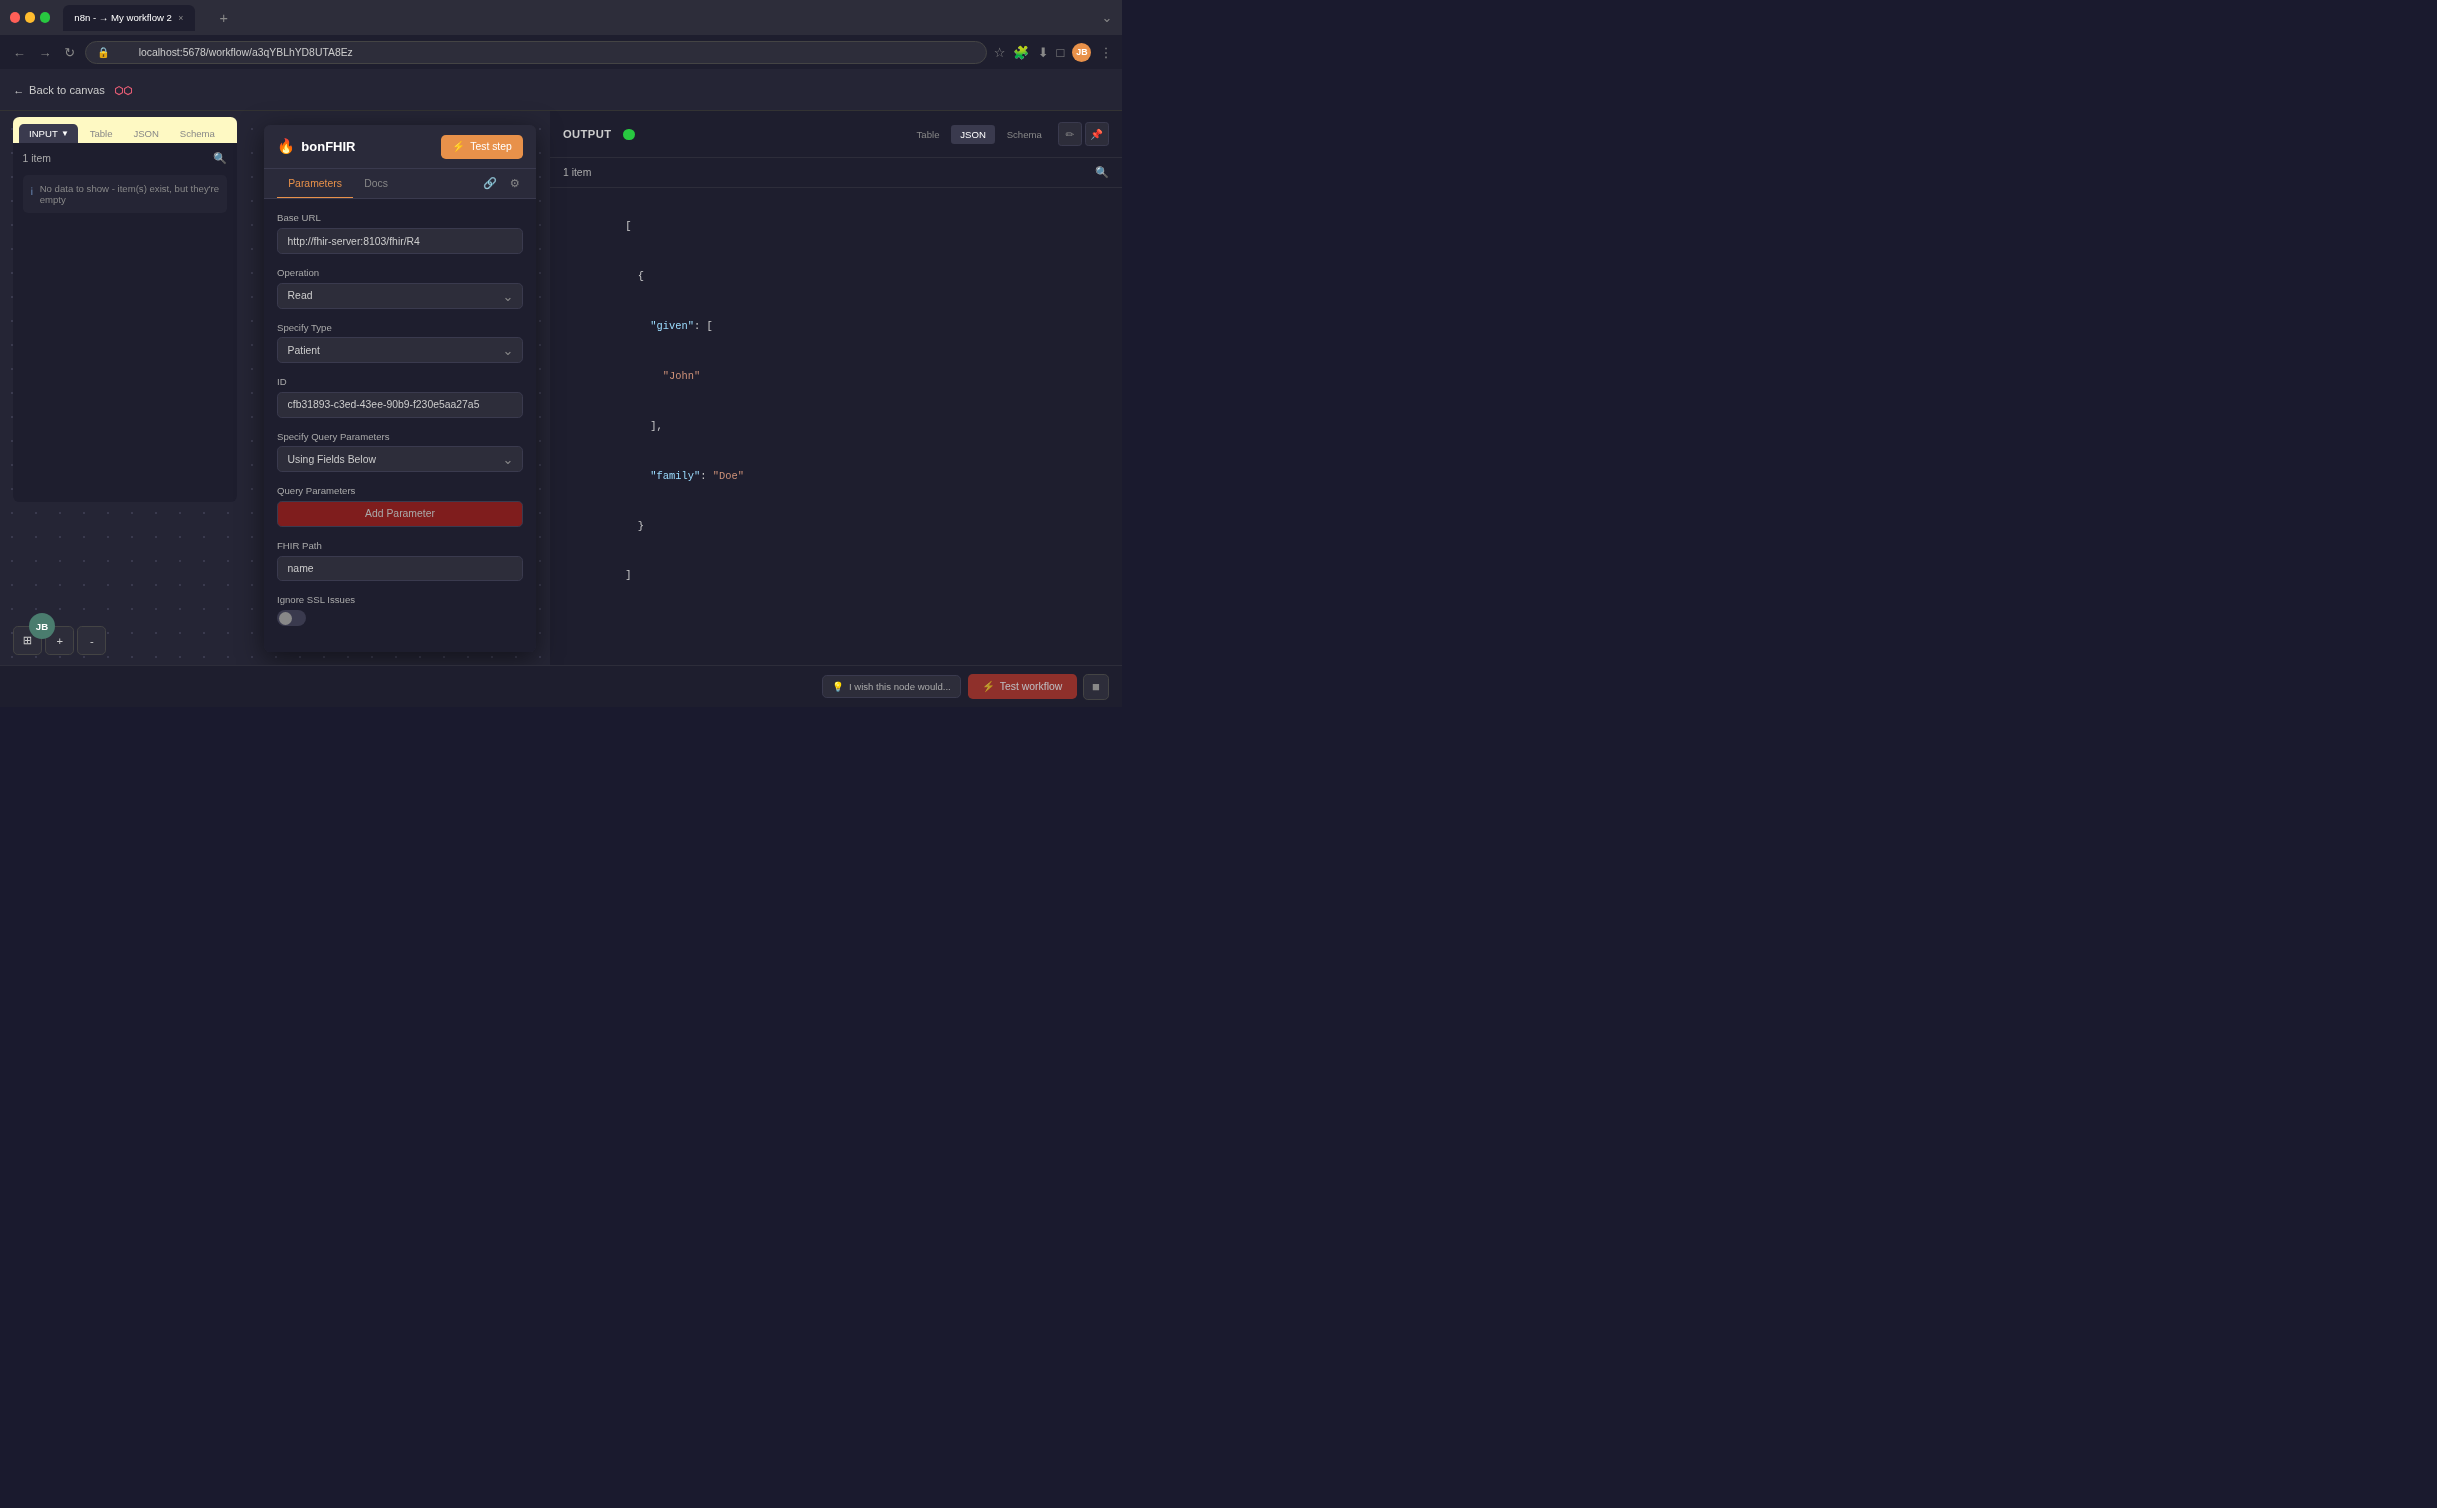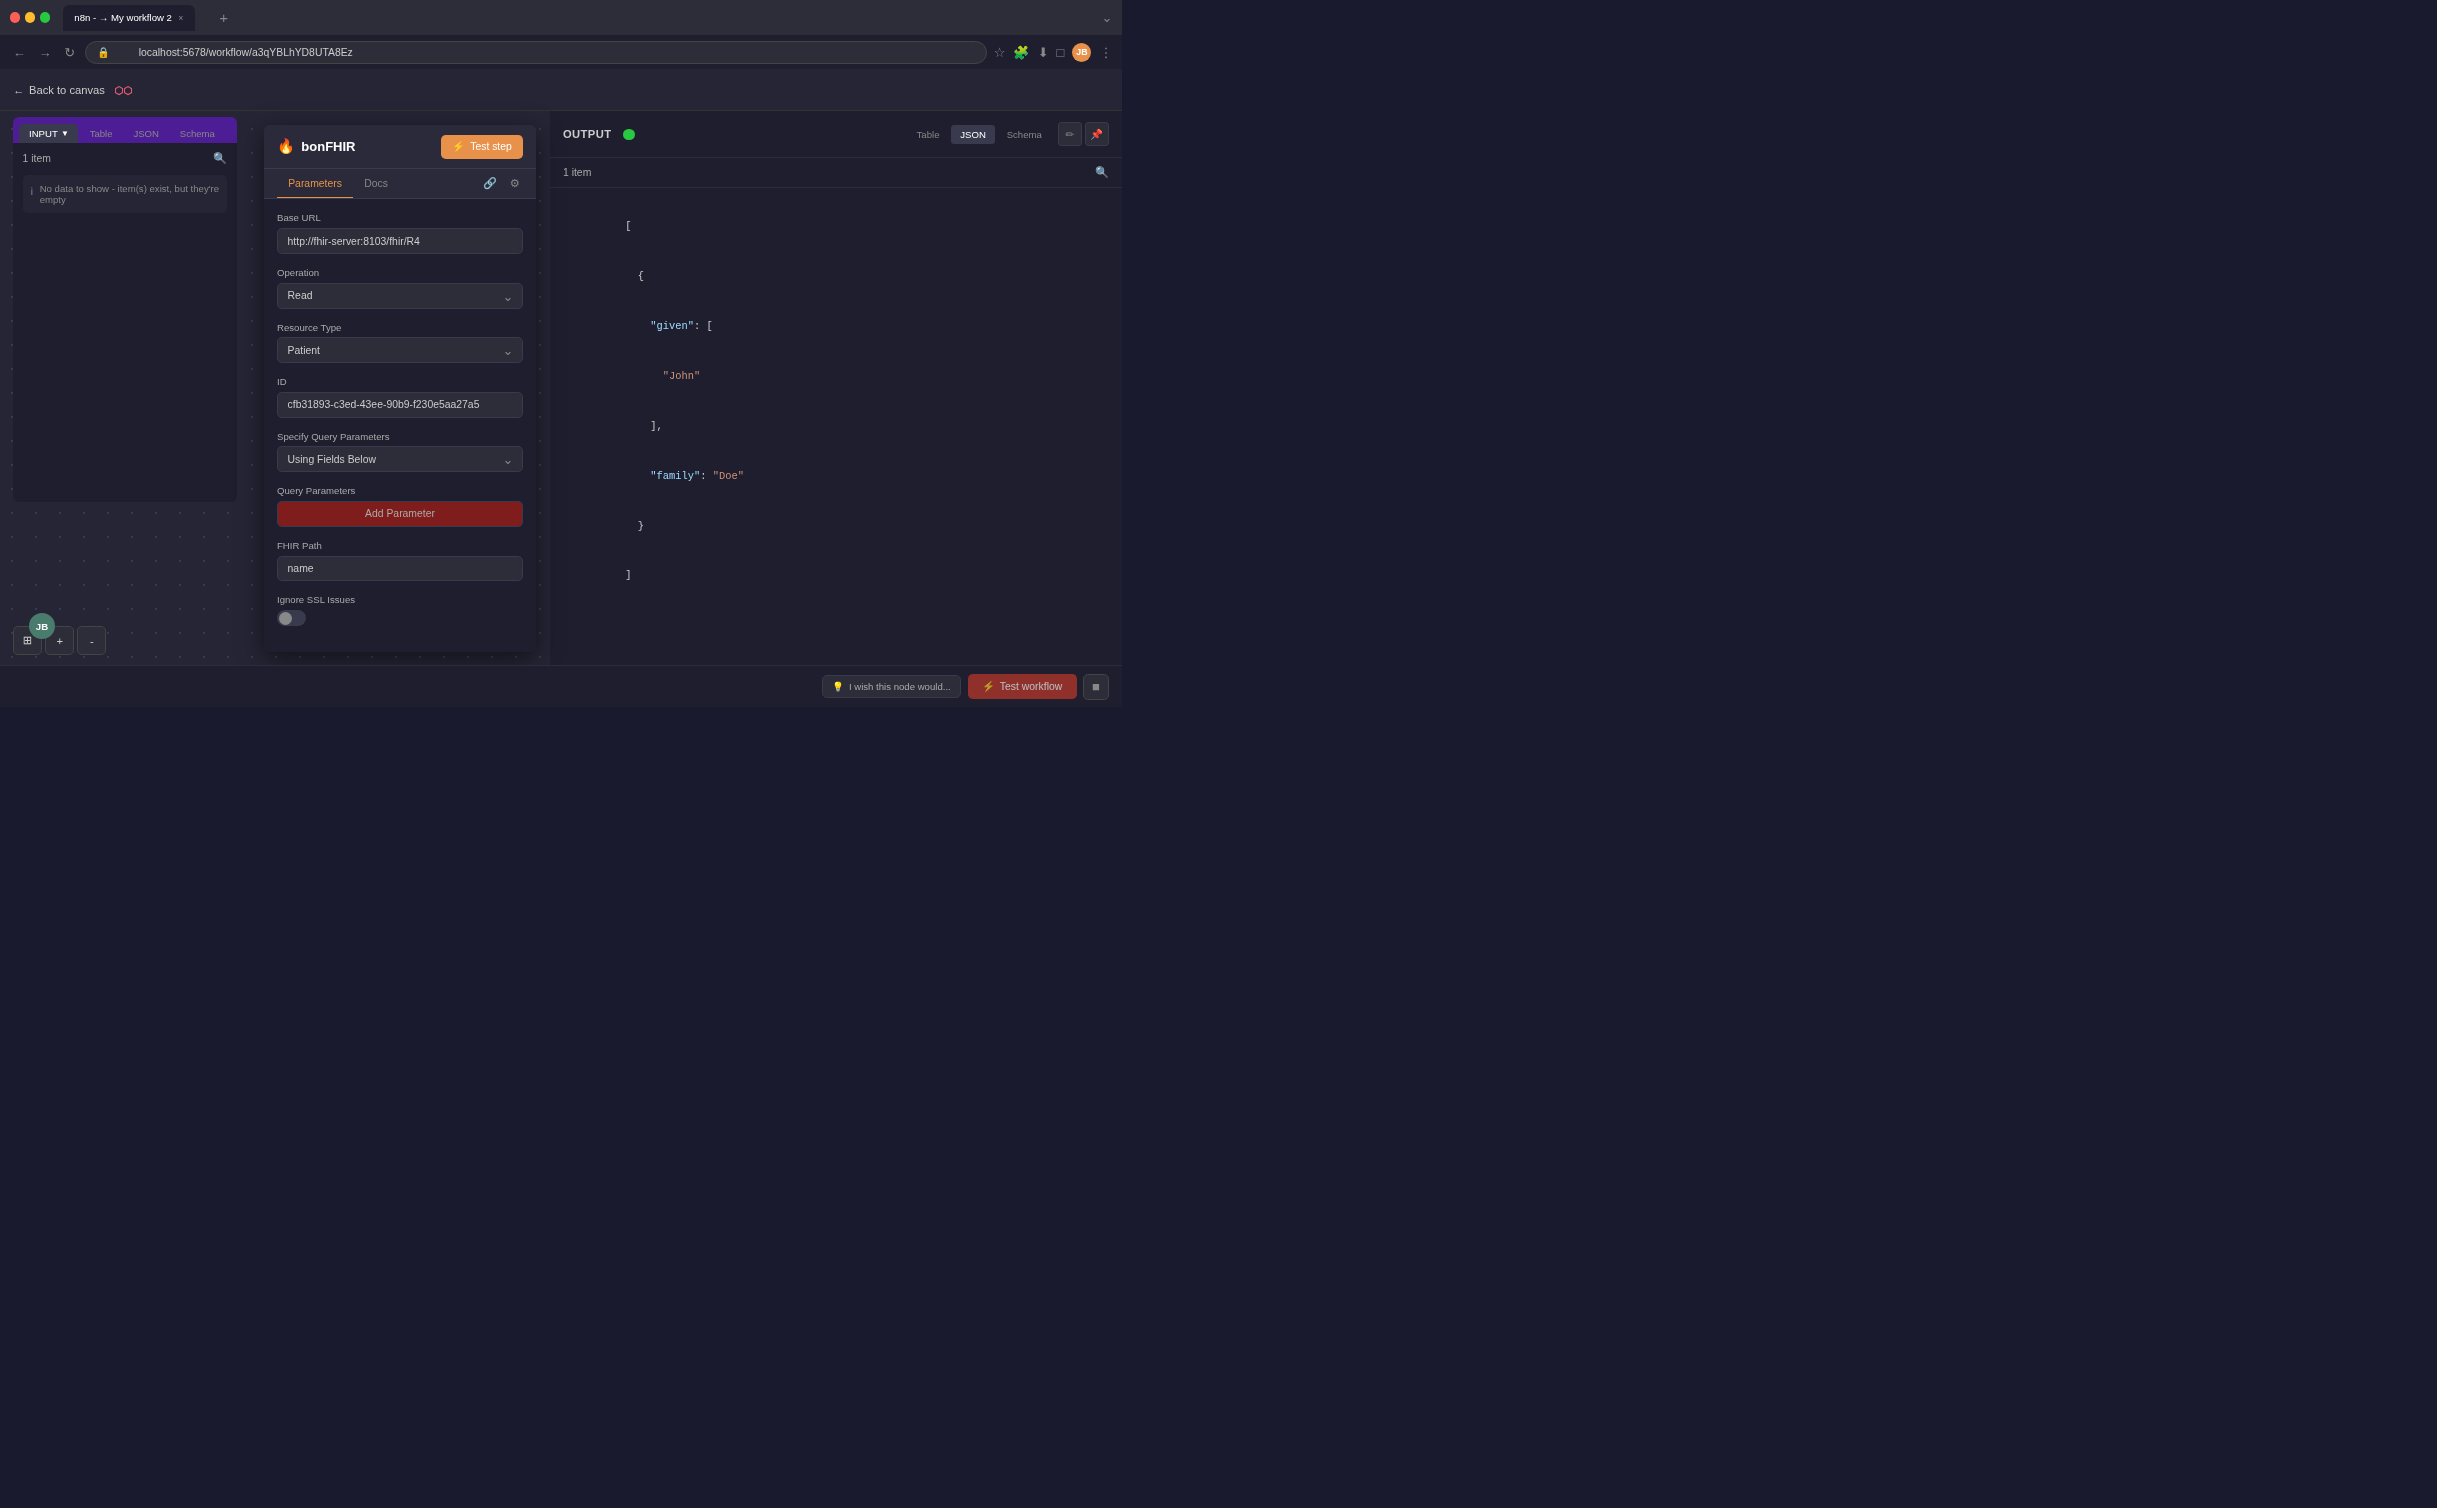--- a/index.html
+++ b/index.html
@@ -170,21 +170,21 @@
       border-radius: 6.4px;
       display: flex;
       flex-direction: column;
       overflow: hidden;
     }
     .input-panel-tabs {
       display: flex;
       align-items: center;
       padding: 6.4px 6.4px 0;
       gap: 1.6px;
-      background: #4c1d95;
+      background: #fef9c3;
     }
     .input-tab {
       padding: 4px 9.6px;
       border-radius: 4.8px 4.8px 0 0;
       font-size: 9.6px;
       cursor: pointer;
       color: #888;
       border: none;
       background: none;
     }
@@ -700,21 +700,21 @@
         </div>
 
         <div class="field-group">
           <div class="field-label">Operation</div>
           <div class="select-wrapper">
             <div class="field-select">Read</div>
           </div>
         </div>
 
         <div class="field-group">
-          <div class="field-label">Resource Type</div>
+          <div class="field-label">Specify Type</div>
           <div class="select-wrapper">
             <div class="field-select">Patient</div>
           </div>
         </div>
 
         <div class="field-group">
           <div class="field-label">ID</div>
           <input class="field-input" type="text" value="cfb31893-c3ed-43ee-90b9-f230e5aa27a5" style="">
         </div>
 

